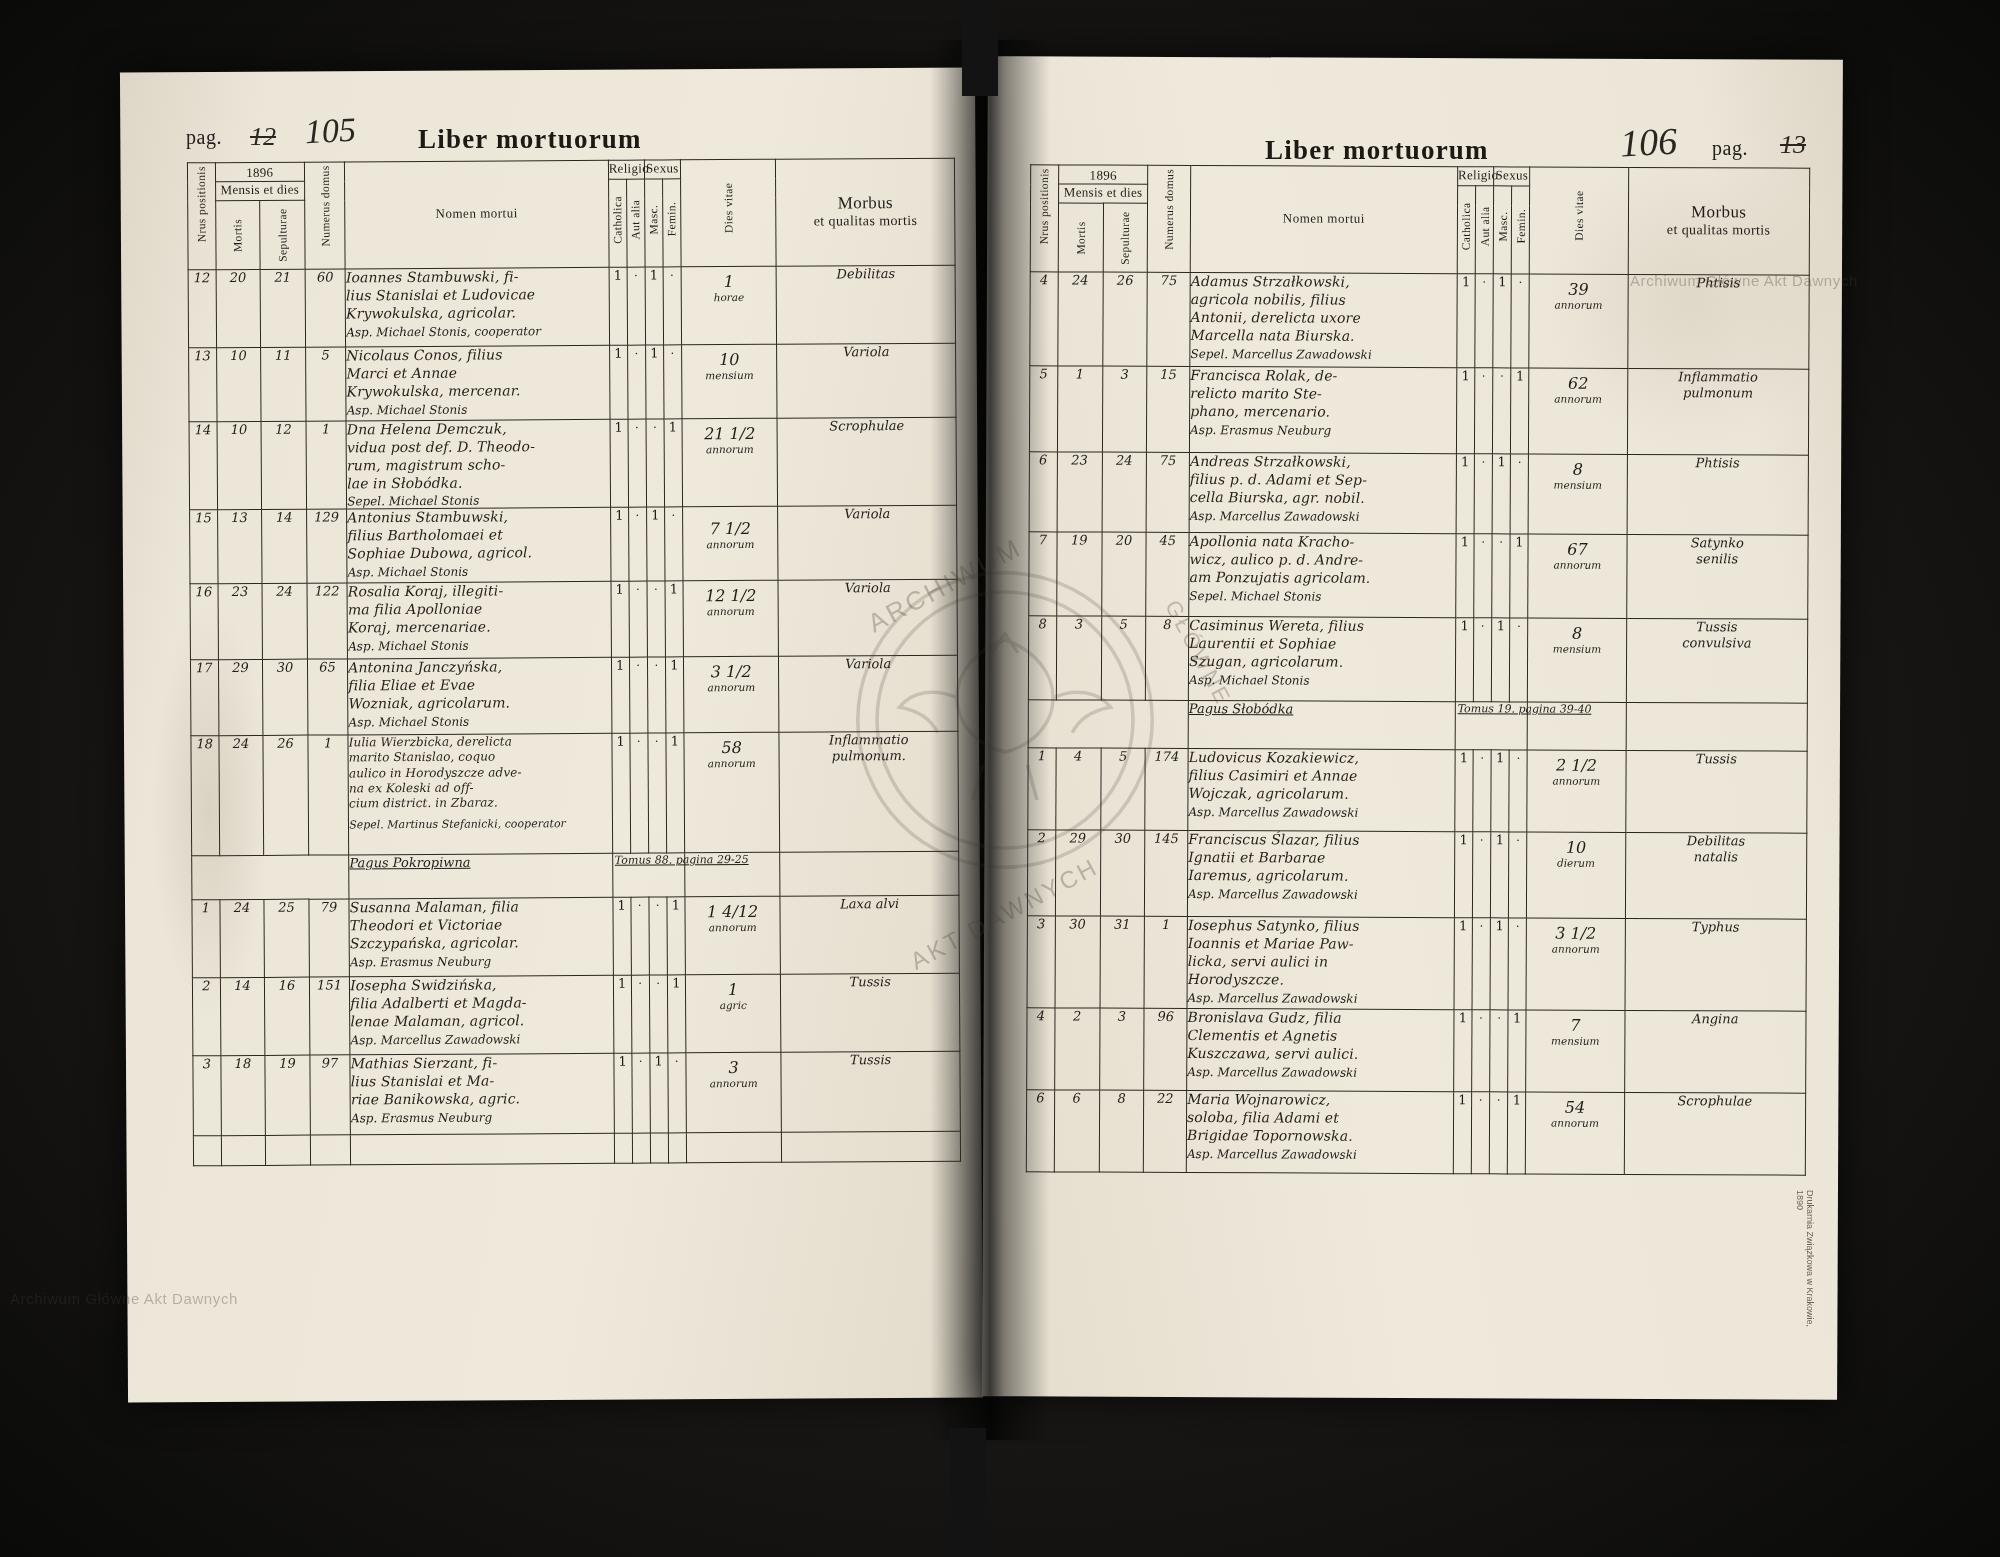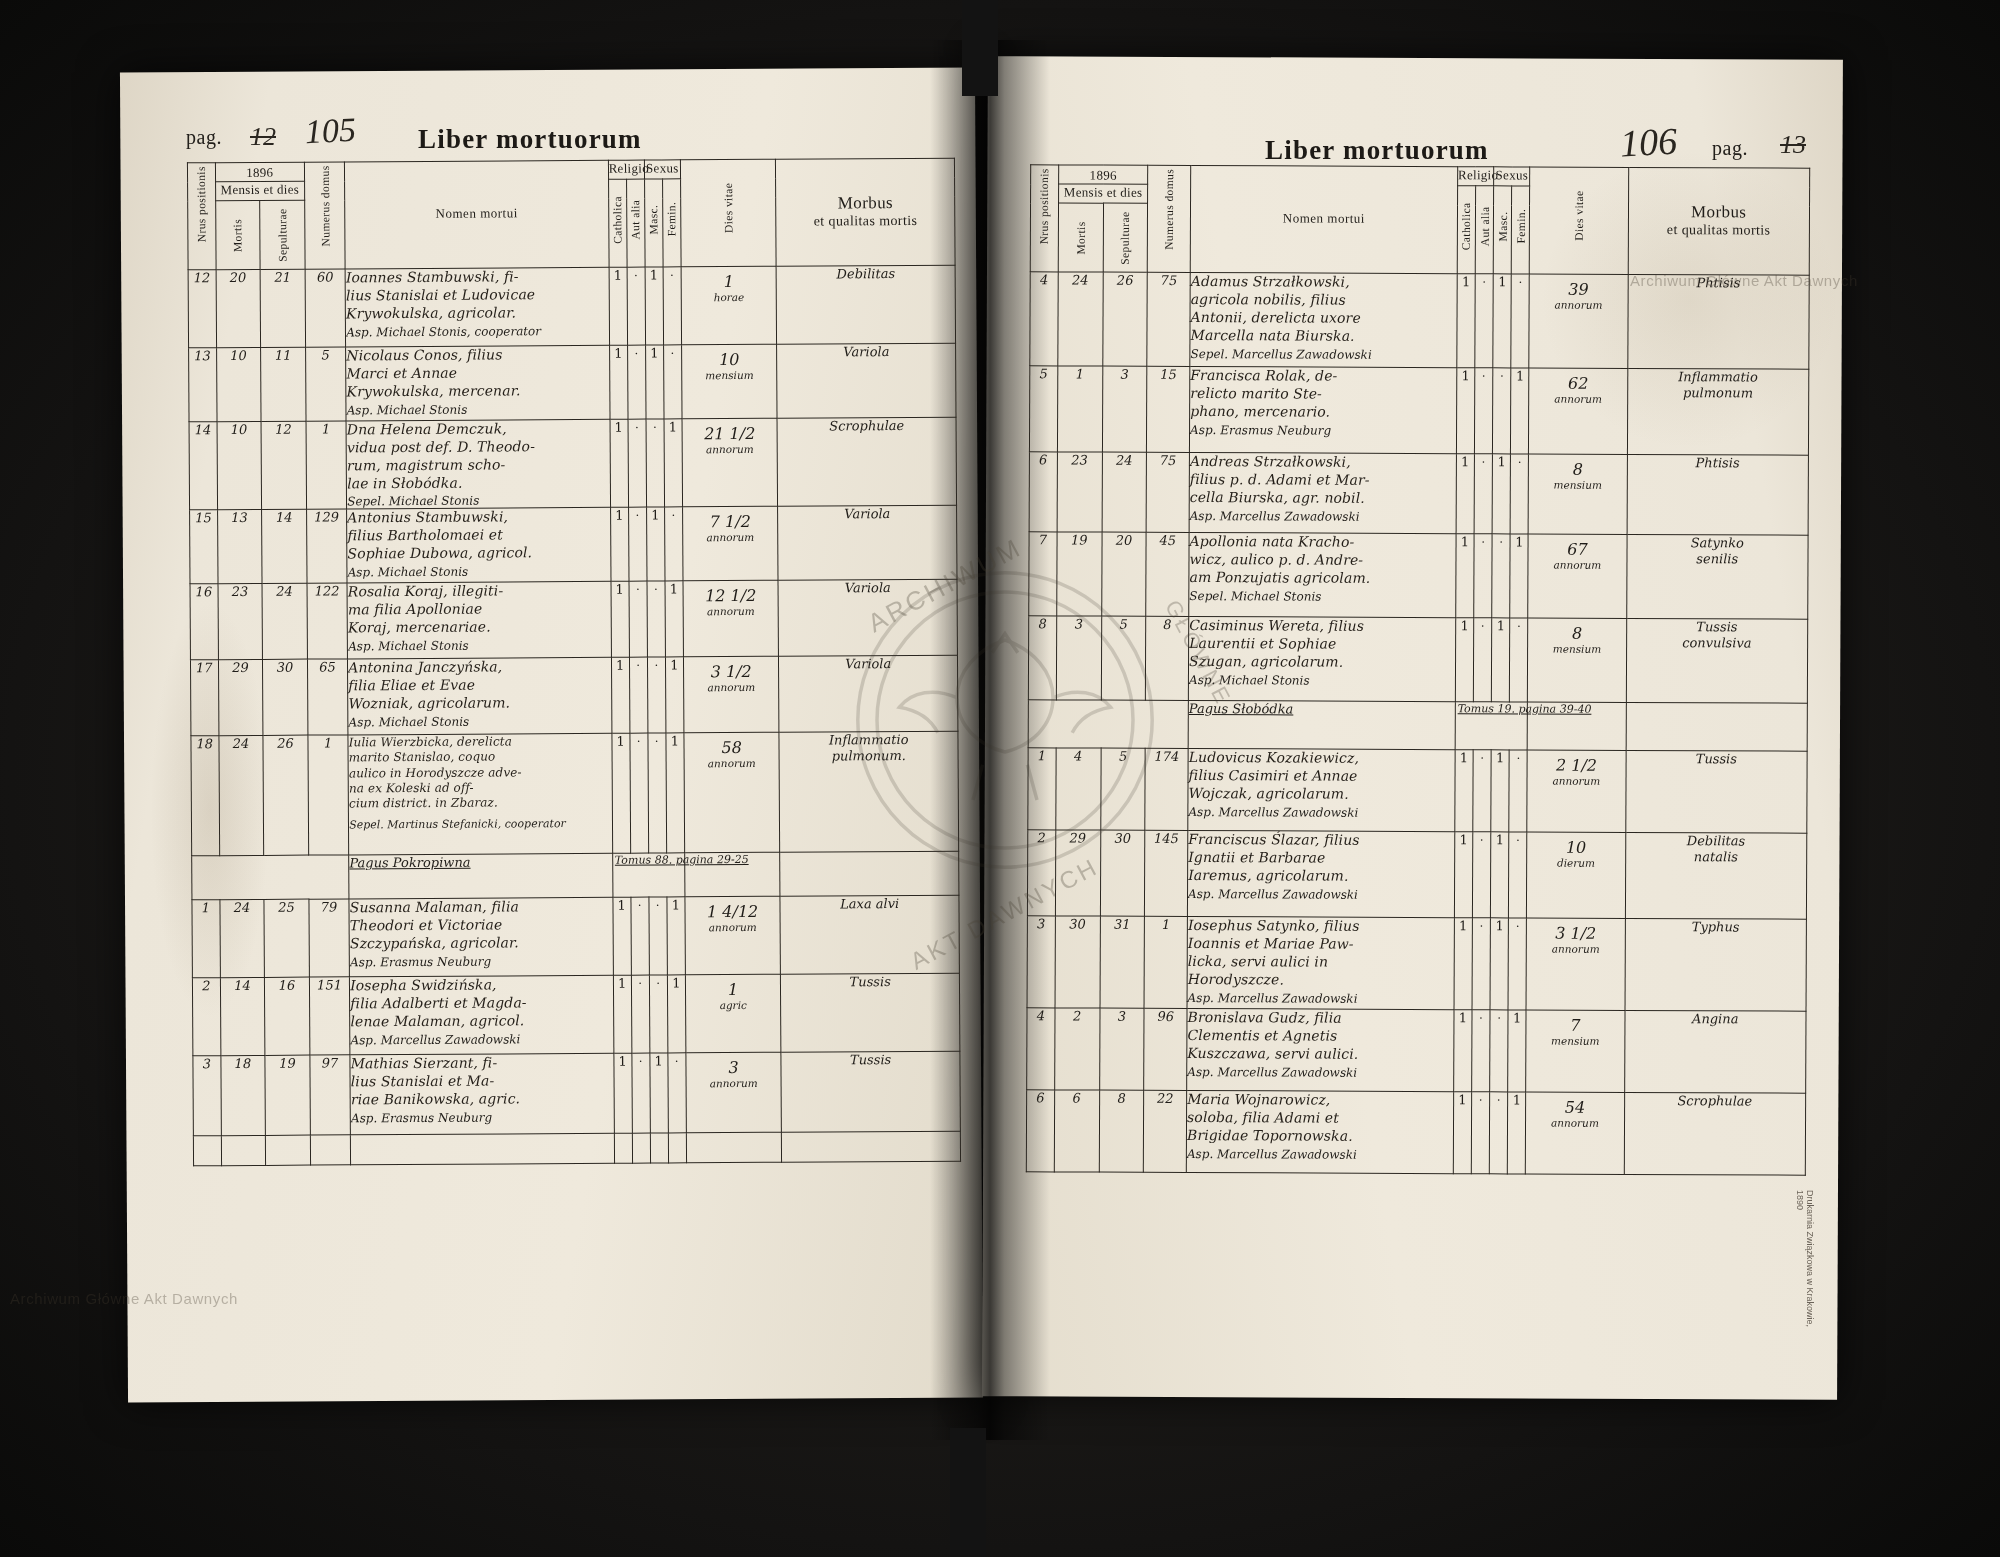--- a/index.html
+++ b/index.html
@@ -350,21 +350,21 @@
         <td class="cellpad">
           <div class="hw" style="white-space:pre-line">Antonius Stambuwski,
 filius Bartholomaei et
 Sophiae Dubowa, agricol.</div>
           <div class="sub-officiant" style="margin-top:2px">Asp. Michael Stonis</div>
         </td>
         <td class="tick">1</td>
         <td class="dot">·</td>
         <td class="tick">1</td>
         <td class="dot">·</td>
-        <td class="agecell" style="padding-top:7px">
+        <td class="agecell" style="padding-top:14px">
             <span class="n">7 1/2</span>
             <span class="u">annorum</span>
           </td>
         <td class="morbus" style="white-space:pre-line">Variola</td>
       </tr>
 
       <tr style="height:76px">
         <td class="numcell">16</td>
         <td class="numcell">23</td>
         <td class="numcell">24</td>
@@ -628,21 +628,21 @@
 pulmonum</td>
       </tr>
 
       <tr style="height:80px">
         <td class="numcell">6</td>
         <td class="numcell">23</td>
         <td class="numcell">24</td>
         <td class="numcell">75</td>
         <td class="cellpad">
           <div class="hw" style="white-space:pre-line">Andreas Strzałkowski,
-filius p. d. Adami et Mar-
+filius p. d. Adami et Sep-
 cella Biurska, agr. nobil.</div>
           <div class="sub-officiant" style="margin-top:2px">Asp. Marcellus Zawadowski</div>
         </td>
         <td class="tick">1</td>
         <td class="dot">·</td>
         <td class="tick">1</td>
         <td class="dot">·</td>
         <td class="agecell" style="padding-top:7px">
             <span class="n">8</span>
             <span class="u">mensium</span>

